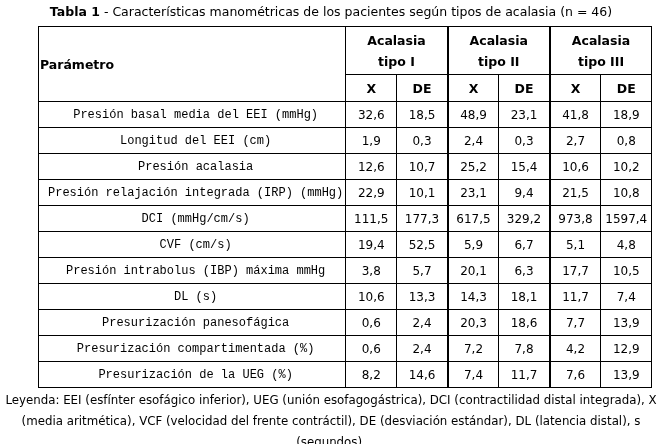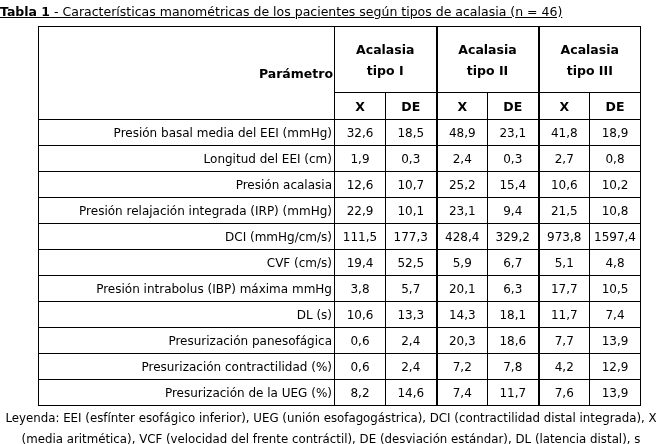--- a/index.html
+++ b/index.html
@@ -5,52 +5,52 @@
   html, body { margin: 0; padding: 0; background: #ffffff; }
   body {
     width: 662px; height: 444px;
     font-family: "DejaVu Sans", "Liberation Sans", sans-serif;
     color: #000;
   }
   .page { position: relative; width: 662px; height: 444px; background: #fff; }
 
   .title {
     padding-top: 4px;
+    text-align: center;
     font-size: 12.5px;
     line-height: 16px;
     white-space: nowrap;
-    text-decoration: underline;
   }
   .title .b { font-weight: bold; }
 
   table.manometry {
     border-collapse: collapse;
     table-layout: fixed;
     margin: 6px 0 0 38px;
     background: #fff;
   }
   col.param-col { width: 296px; }
   col.val-col   { width: 51px; }
 
   th, td { border: 1px solid #000; overflow: hidden; }
 
   th.param-h {
-    font-size: 12.5px; font-weight: bold; text-align: right; vertical-align: middle;
+    font-size: 12.5px; font-weight: bold; text-align: left; vertical-align: middle;
   }
   th.group-h {
     height: 45px; font-size: 12.5px; font-weight: bold;
-    text-align: center; vertical-align: middle; padding: 10px 0;
+    text-align: center; vertical-align: middle; padding: 1px 0;
   }
   th.group-h div { line-height: 21px; }
   th.sub {
     height: 24px; font-size: 12.5px; font-weight: bold; text-align: center;
   }
 
   td { height: 25px; font-size: 12px; vertical-align: middle; }
-  td.param { text-align: right; padding: 0 2px 0 0; white-space: nowrap; }
+  td.param { text-align: center; padding: 0 2px 0 9px; white-space: nowrap; font-family: Liberation Mono, monospace; }
   td.val   { text-align: center; padding: 0; }
 
   .group-sep { border-left-width: 2px; }
 
   .legend {
     margin-top: 2px;
     padding: 0 1px;
     text-align: center;
     font-size: 11.8px;
     line-height: 21px;
@@ -132,21 +132,21 @@
         <td class="val">10,1</td>
         <td class="val group-sep">23,1</td>
         <td class="val">9,4</td>
         <td class="val group-sep">21,5</td>
         <td class="val">10,8</td>
       </tr>
       <tr>
         <td class="param">DCI (mmHg/cm/s)</td>
         <td class="val">111,5</td>
         <td class="val">177,3</td>
-        <td class="val group-sep">428,4</td>
+        <td class="val group-sep">617,5</td>
         <td class="val">329,2</td>
         <td class="val group-sep">973,8</td>
         <td class="val">1597,4</td>
       </tr>
       <tr>
         <td class="param">CVF (cm/s)</td>
         <td class="val">19,4</td>
         <td class="val">52,5</td>
         <td class="val group-sep">5,9</td>
         <td class="val">6,7</td>
@@ -174,21 +174,21 @@
       <tr>
         <td class="param">Presurización panesofágica</td>
         <td class="val">0,6</td>
         <td class="val">2,4</td>
         <td class="val group-sep">20,3</td>
         <td class="val">18,6</td>
         <td class="val group-sep">7,7</td>
         <td class="val">13,9</td>
       </tr>
       <tr>
-        <td class="param">Presurización contractilidad (%)</td>
+        <td class="param">Presurización compartimentada (%)</td>
         <td class="val">0,6</td>
         <td class="val">2,4</td>
         <td class="val group-sep">7,2</td>
         <td class="val">7,8</td>
         <td class="val group-sep">4,2</td>
         <td class="val">12,9</td>
       </tr>
       <tr>
         <td class="param">Presurización de la UEG (%)</td>
         <td class="val">8,2</td>

